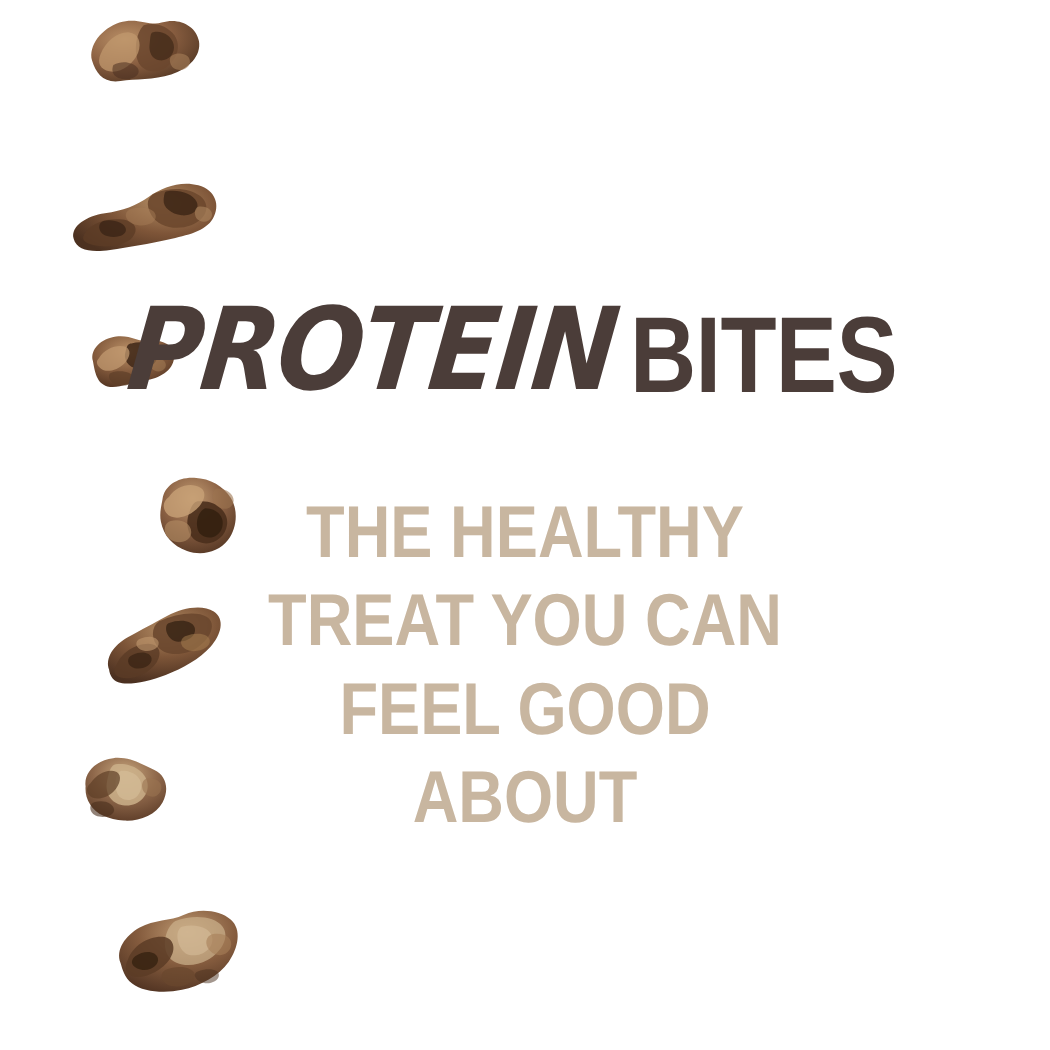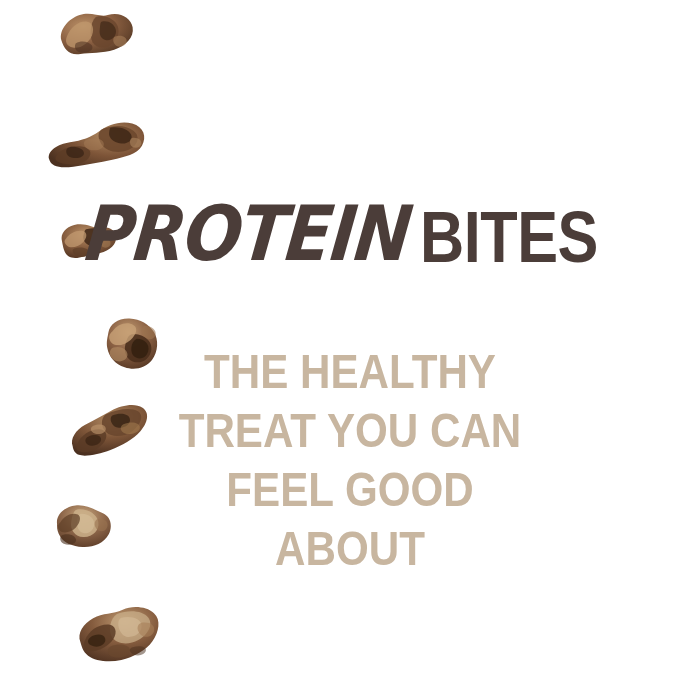--- a/index.html
+++ b/index.html
@@ -81,21 +81,20 @@
     left: 0;
     top: 326px;
     width: 700px;
     text-align: center;
     color: #c8b6a0;
     font-family: "Liberation Sans", sans-serif;
     font-weight: bold;
     font-size: 49px;
     line-height: 59px;
     letter-spacing: 0px;
-    margin-top: 16px;
   }
   .subtitle .sub-line {
     display: block;
     transform: scaleX(0.86);
     white-space: nowrap;
   }
 </style>
 </head>
 <body>
 

